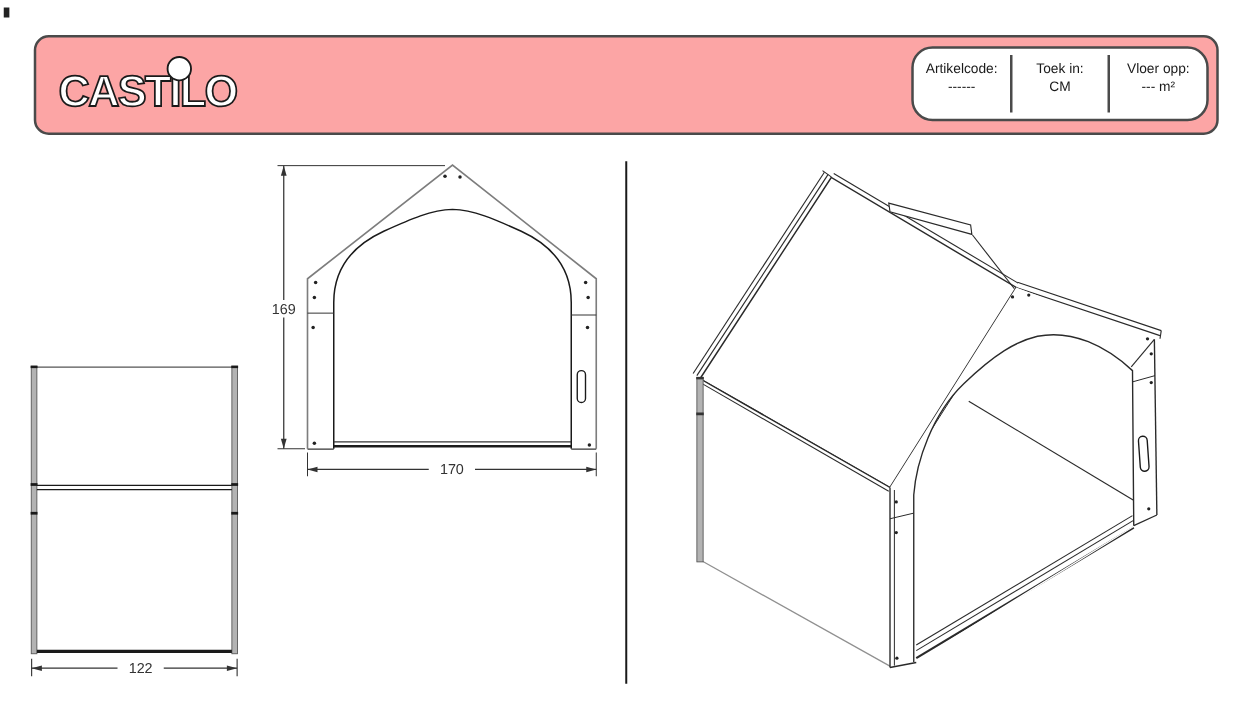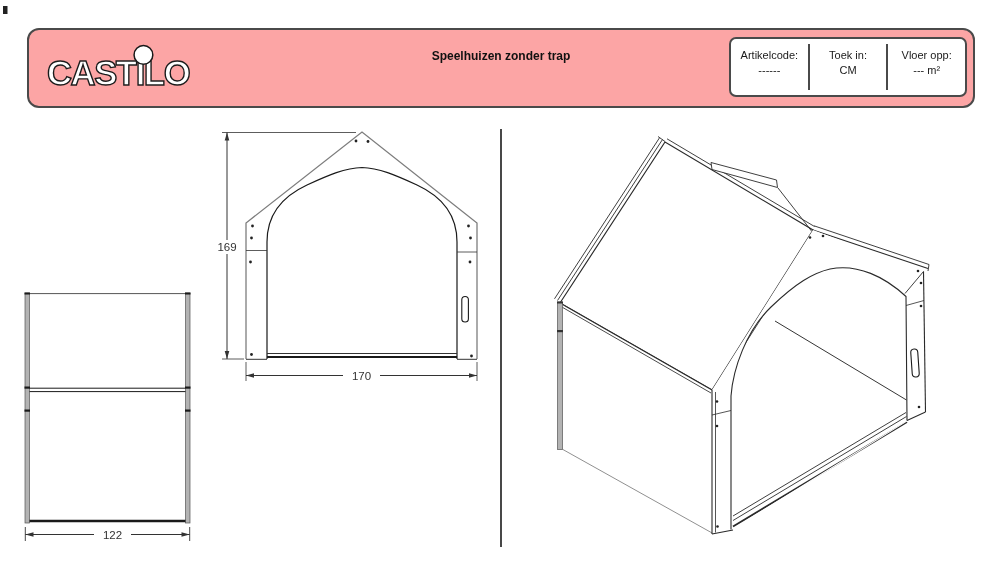--- a/index.html
+++ b/index.html
@@ -4,21 +4,21 @@
 <style>
   html,body{margin:0;padding:0;background:#ffffff;}
   body{width:1000px;height:563px;position:relative;overflow:hidden;
        font-family:"Liberation Sans",sans-serif;color:#1a1a1a;}
   .header{position:absolute;left:27px;top:28px;width:948px;height:80px;
           border:2px solid #4a4a4a;border-radius:12px;box-sizing:border-box;background:#fca5a5;}
   .logo-wrap{position:absolute;left:16px;top:11px;width:150px;height:56px;}
   .title-block{position:absolute;left:0;right:0;top:19px;text-align:center;
                font-size:12px;font-weight:bold;line-height:15px;color:#111;}
   .info-box{position:absolute;right:6px;top:7px;width:238px;height:60px;
-            border:2px solid #4a4a4a;border-radius:7px;box-sizing:border-box;
+            border:2px solid #4a4a4a;border-radius:17px;box-sizing:border-box;
             display:flex;flex-direction:row;align-items:stretch;background:#fff;}
   .info-col{flex:1;text-align:center;padding-top:9px;font-size:11px;line-height:15px;color:#1a1a1a;}
   .vdiv{width:2px;background:#4a4a4a;margin:5px 0;}
   .drawing-svg{position:absolute;left:0;top:0;}
   .dim-text{font-size:11.5px;fill:#333;font-family:"Liberation Sans",sans-serif;}
 </style>
 </head>
 <body>
 
 <svg class="drawing-svg" width="1000" height="563" viewBox="0 0 1000 563">
@@ -163,21 +163,20 @@
 </svg>
 
 <div class="header">
   <div class="logo-wrap">
     <svg width="150" height="56" viewBox="0 0 160 56">
       <text x="2" y="45" font-size="37" font-weight="bold" letter-spacing="-1.5" font-family="Liberation Sans, sans-serif" fill="#ffffff" stroke="#1a1a1a" stroke-width="1.5">CASTILO</text>
       <circle cx="105" cy="13" r="10" fill="#ffffff" stroke="#1a1a1a" stroke-width="1.6"></circle>
     </svg>
   </div>
   <div class="title-block">
-    <div>Speelhuizen zonder trap</div>
   </div>
   <div class="info-box">
     <div class="info-col">
       <div>Artikelcode:</div>
       <div>------</div>
     </div>
     <div class="vdiv"></div>
     <div class="info-col">
       <div>Toek in:</div>
       <div>CM</div>

